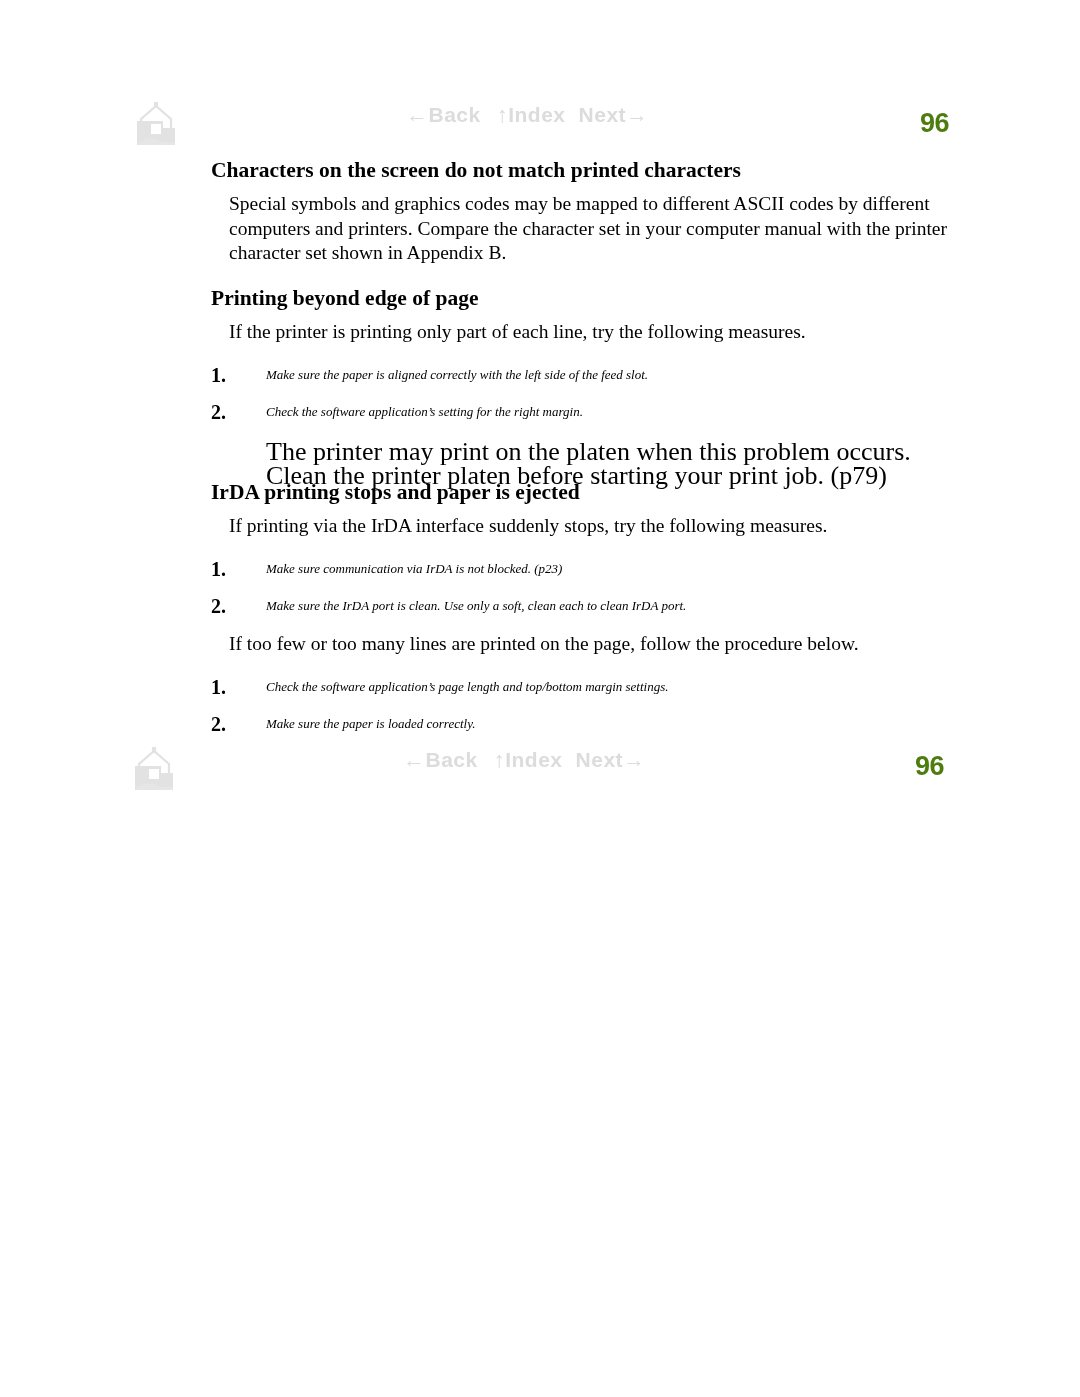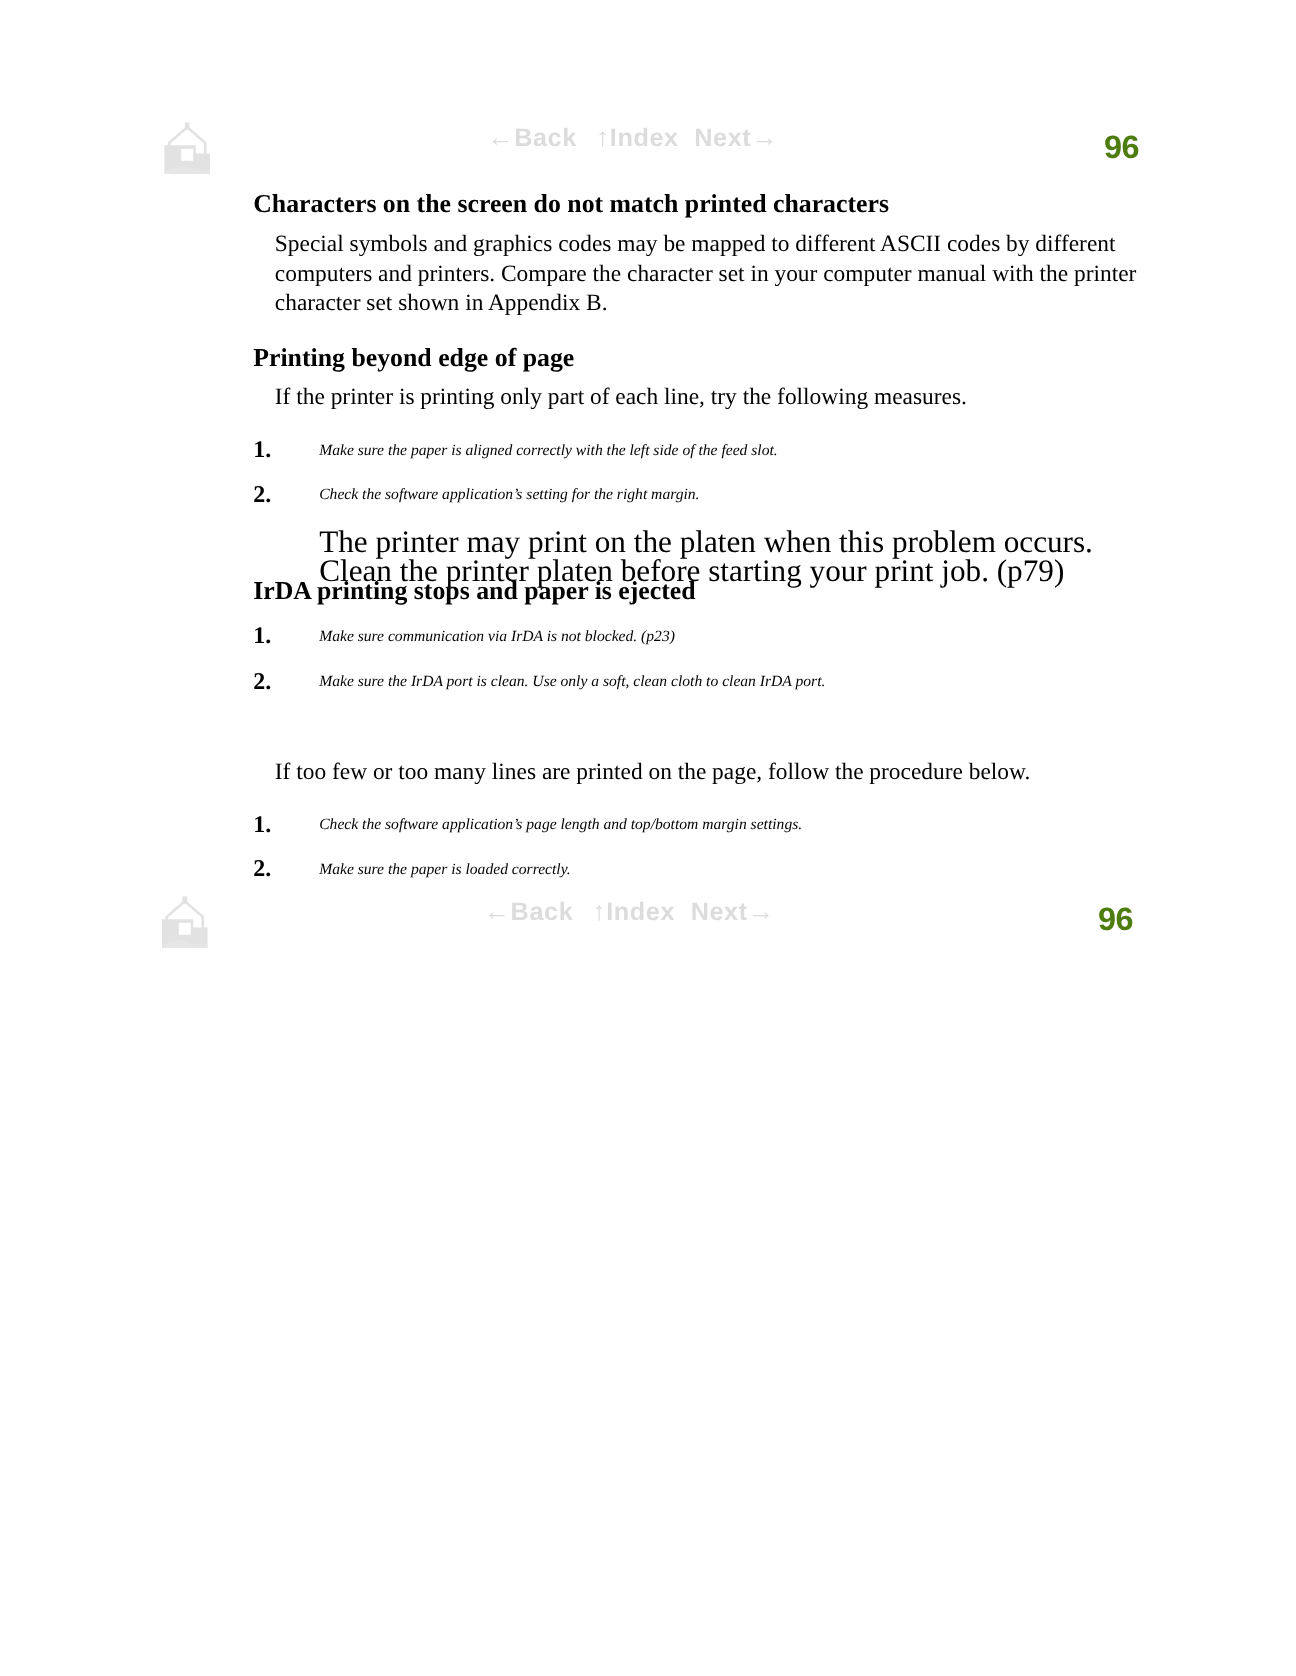--- a/index.html
+++ b/index.html
@@ -187,28 +187,29 @@
         <li class="list-item">
           <span class="num">2.</span>
           <span class="txt">Check the software application’s setting for the right margin.</span>
         </li>
       </ul>
       <p class="note">The printer may print on the platen when this problem occurs. Clean the printer platen before starting your print job. (p79)</p>
     </div>
 
     <div class="section" style="top:479px;">
       <h2 class="section-heading">IrDA printing stops and paper is ejected</h2>
+      <p class="body-text intro">If printing via the IrDA interface suddenly stops, try the following measures.</p>
       <ul class="list">
         <li class="list-item">
           <span class="num">1.</span>
           <span class="txt">Make sure communication via IrDA is not blocked. (p23)</span>
         </li>
         <li class="list-item">
           <span class="num">2.</span>
-          <span class="txt">Make sure the IrDA port is clean. Use only a soft, clean cloth to clean IrDA port.</span>
+          <span class="txt">Make sure the IrDA port is clean. Use only a soft, clean each to clean IrDA port.</span>
         </li>
       </ul>
     </div>
 
     <div class="section" style="top:623px;">
       <p class="body-text intro">If too few or too many lines are printed on the page, follow the procedure below.</p>
       <ul class="list">
         <li class="list-item">
           <span class="num">1.</span>
           <span class="txt">Check the software application’s page length and top/bottom margin settings.</span>

